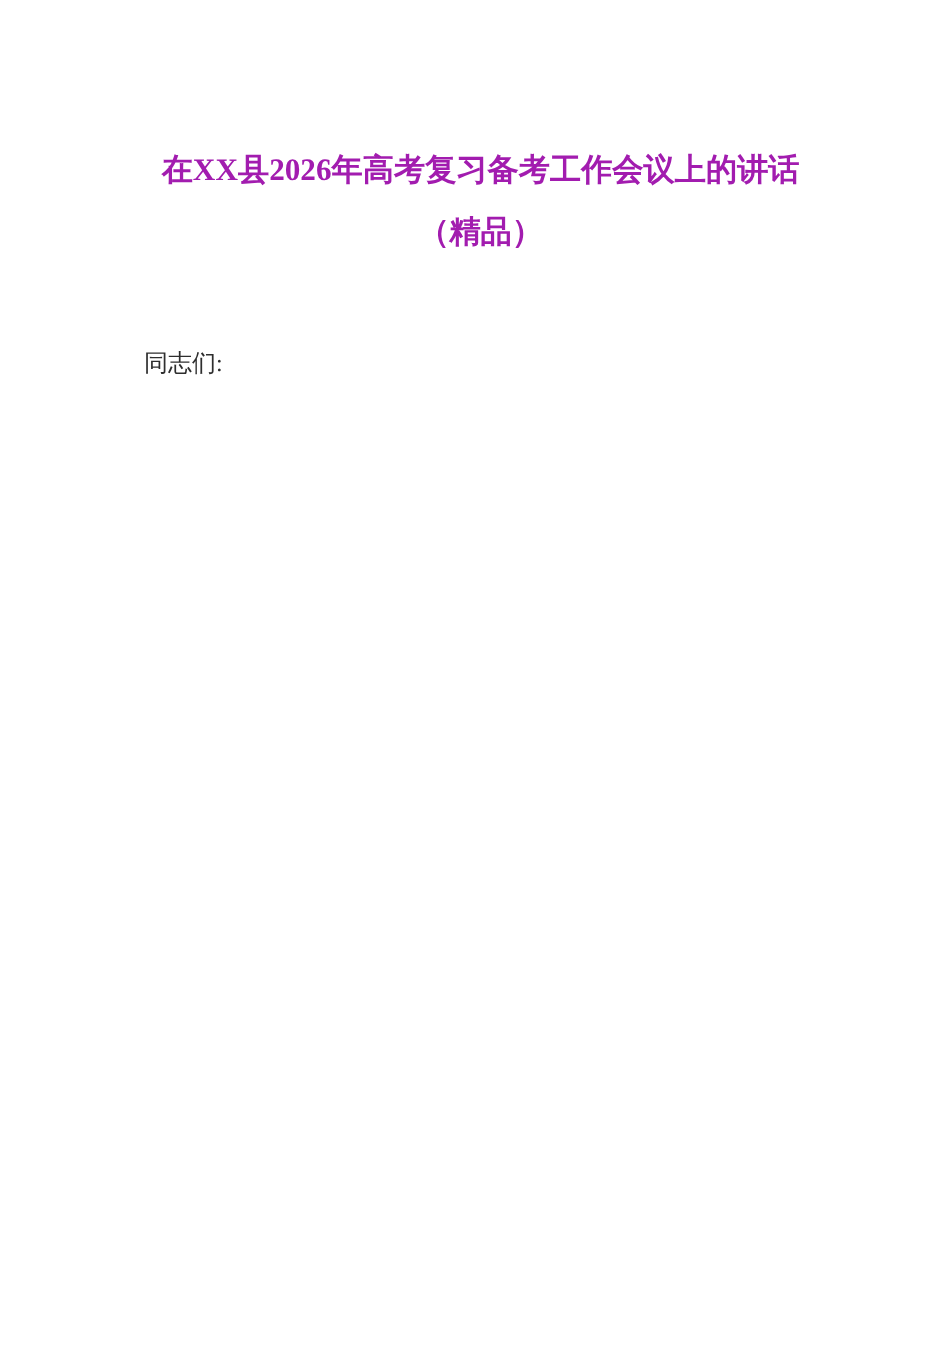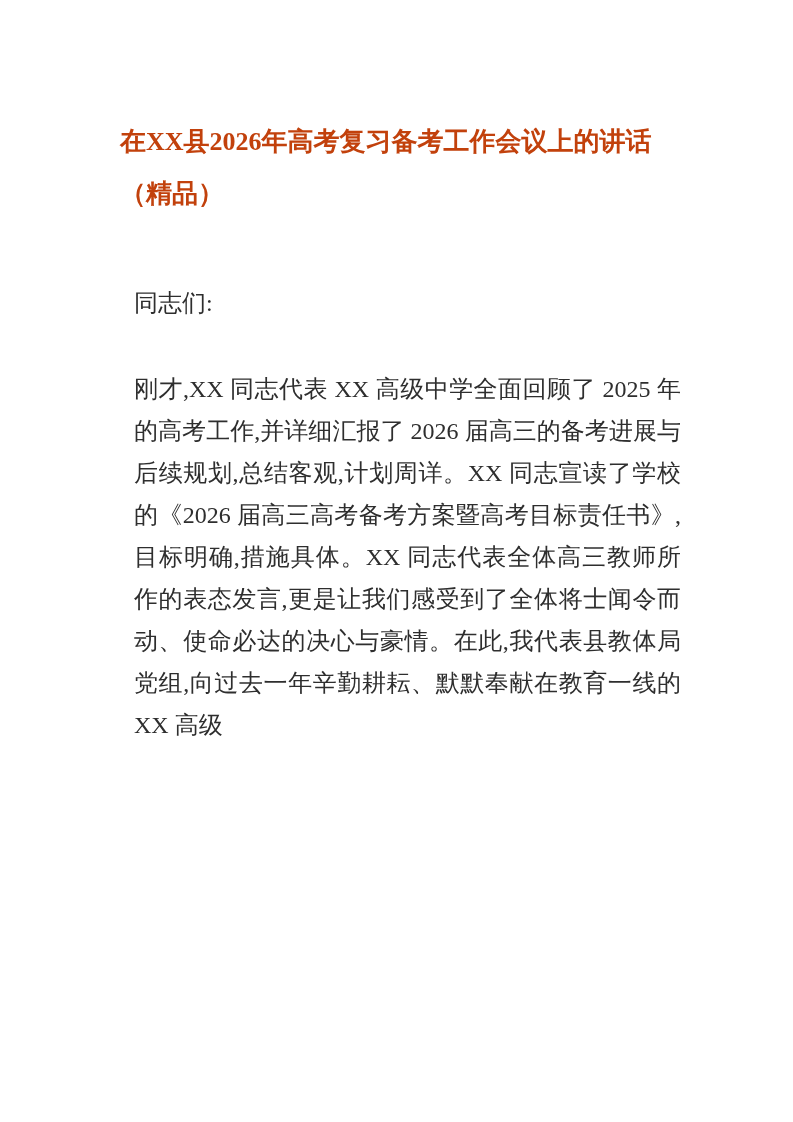--- a/index.html
+++ b/index.html
@@ -19,40 +19,39 @@
     padding: 116px 112px 0 120px;
     background: #ffffff;
     color: #2e2e2e;
     font-family: "Liberation Serif", "DejaVu Serif", serif;
   }
   .doc-title {
     margin: 0 0 62px 0;
     font-size: 26px;
     line-height: 52px;
     font-weight: 700;
-    text-align: left;
-    color: #c2410c;
+    text-align: center;
+    color: #a21caf;
   }
   .para {
-    margin: 0 0 44px 14px;
-    font-size: 24px;
+    margin: 0 0 44px 0;
+    font-size: 20px;
     line-height: 42px;
     text-align: justify;
     word-break: break-all;
   }
   .para:last-child {
     margin-bottom: 0;
   }
 </style>
 </head>
 <body>
 
 <div class="page">
   <h1 class="doc-title">
     <span>在XX县2026年高考复习备考工作会议上的讲话</span><br>
     <span>（精品）</span>
   </h1>
 
   <p class="para">同志们:</p>
 
 
-  <p class="para">刚才,XX 同志代表 XX 高级中学全面回顾了 2025 年的高考工作,并详细汇报了 2026 届高三的备考进展与后续规划,总结客观,计划周详。XX 同志宣读了学校的《2026 届高三高考备考方案暨高考目标责任书》,目标明确,措施具体。XX 同志代表全体高三教师所作的表态发言,更是让我们感受到了全体将士闻令而动、使命必达的决心与豪情。在此,我代表县教体局党组,向过去一年辛勤耕耘、默默奉献在教育一线的 XX 高级</p>
 </div>
 
 </body></html>

